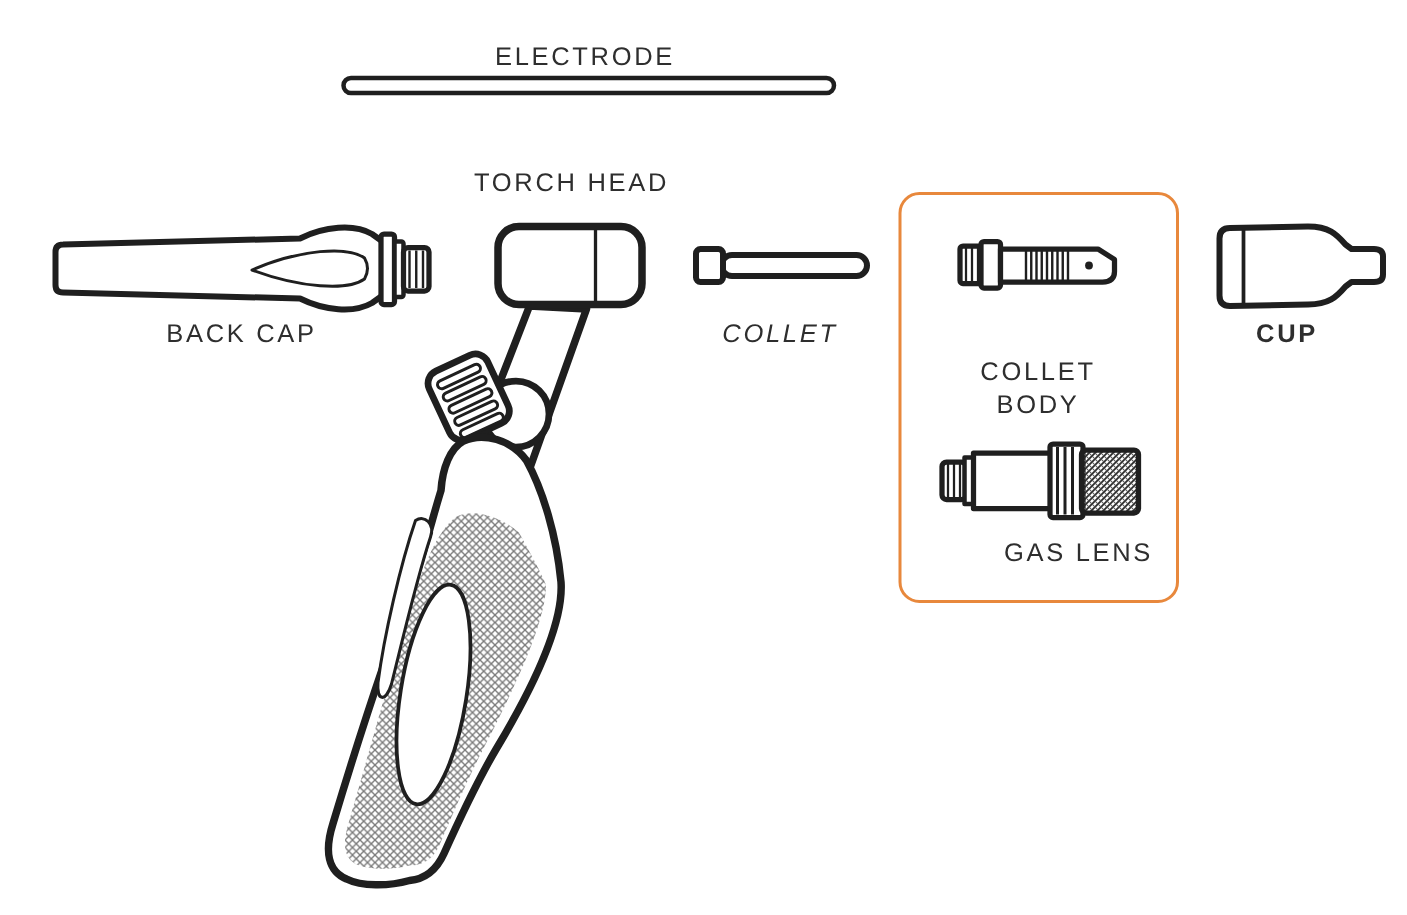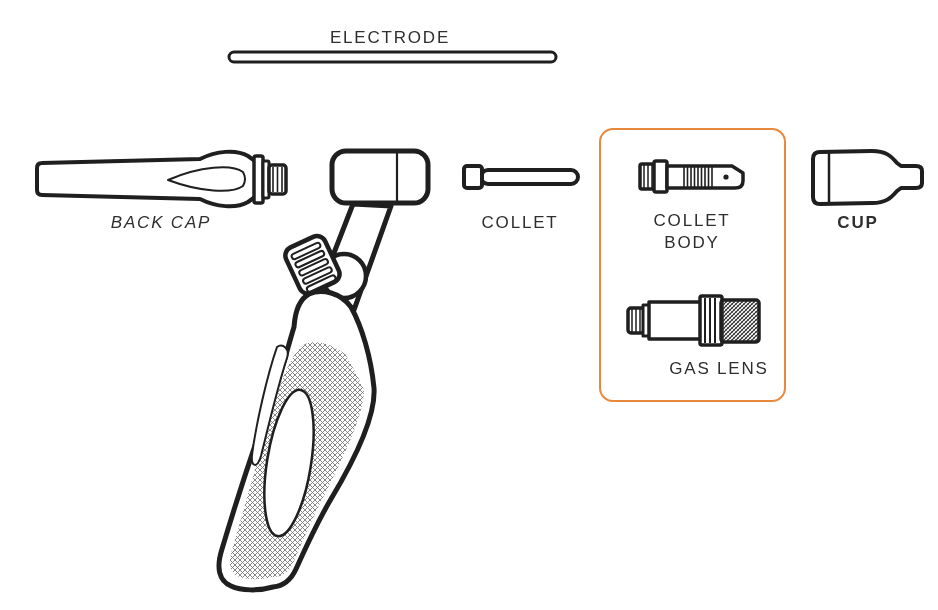--- a/index.html
+++ b/index.html
@@ -6,21 +6,21 @@
   .stage{
     position:relative;width:929px;height:610px;background:#ffffff;overflow:hidden;
     font-family:"Liberation Sans", sans-serif;
   }
   .stage svg{position:absolute;left:0;top:0;}
   .part-label{
     position:absolute;transform:translateX(-50%);
     font-size:17px;letter-spacing:1.8px;color:#2e2e2e;font-weight:500;
     white-space:nowrap;text-align:center;line-height:22px;
   }
-  .part-label.wrap{white-space:normal;width:112px;}
+  .part-label.wrap{white-space:normal;width:112px;margin-top:27px;}
   .highlight-box{
     position:absolute;left:599px;top:128px;width:187px;height:274px;
     border:2.5px solid #e8883c;border-radius:14px;box-sizing:border-box;
     background:transparent;
   }
 </style>
 </head>
 <body>
 
 <div class="stage">
@@ -102,19 +102,20 @@
       <rect x="721" y="300" width="38" height="42" rx="3" stroke-width="3.5" fill="url(#knurl)"></rect>
     </g>
 
     <g stroke="#1f1f1f" fill="#ffffff" stroke-linejoin="round">
       <path stroke-width="4" d="M 820,152 L 872,151 C 886,151 891,156 897,163 L 901,166 L 916,166 Q 922,166 922,171 L 922,183 Q 922,188 916,188 L 901,188 L 897,191 C 891,198 886,203 872,203 L 820,204 Q 813,204 813,197 L 813,159 Q 813,152 820,152 Z"></path>
       <path stroke-width="2.5" fill="none" d="M 829,153 V 202"></path>
     </g>
   </svg>
 
   <div class="part-label" style="left:390px;top:27px;">ELECTRODE</div>
-  <div class="part-label" style="left:161px;top:212px;font-style:italic;">BACK CAP</div>
-  <div class="part-label" style="left:520px;top:212px;">COLLET</div>
+  <div class="part-label" style="left:381px;top:111px;">TORCH HEAD</div>
+  <div class="part-label" style="left:161px;top:212px;">BACK CAP</div>
+  <div class="part-label" style="left:520px;top:212px;font-style:italic;">COLLET</div>
   <div class="part-label wrap" style="left:692px;top:210px;">COLLET BODY</div>
   <div class="part-label" style="left:719px;top:358px;">GAS LENS</div>
   <div class="part-label" style="left:858px;top:212px;font-weight:bold;">CUP</div>
 
 </div>
 
 </body></html>

